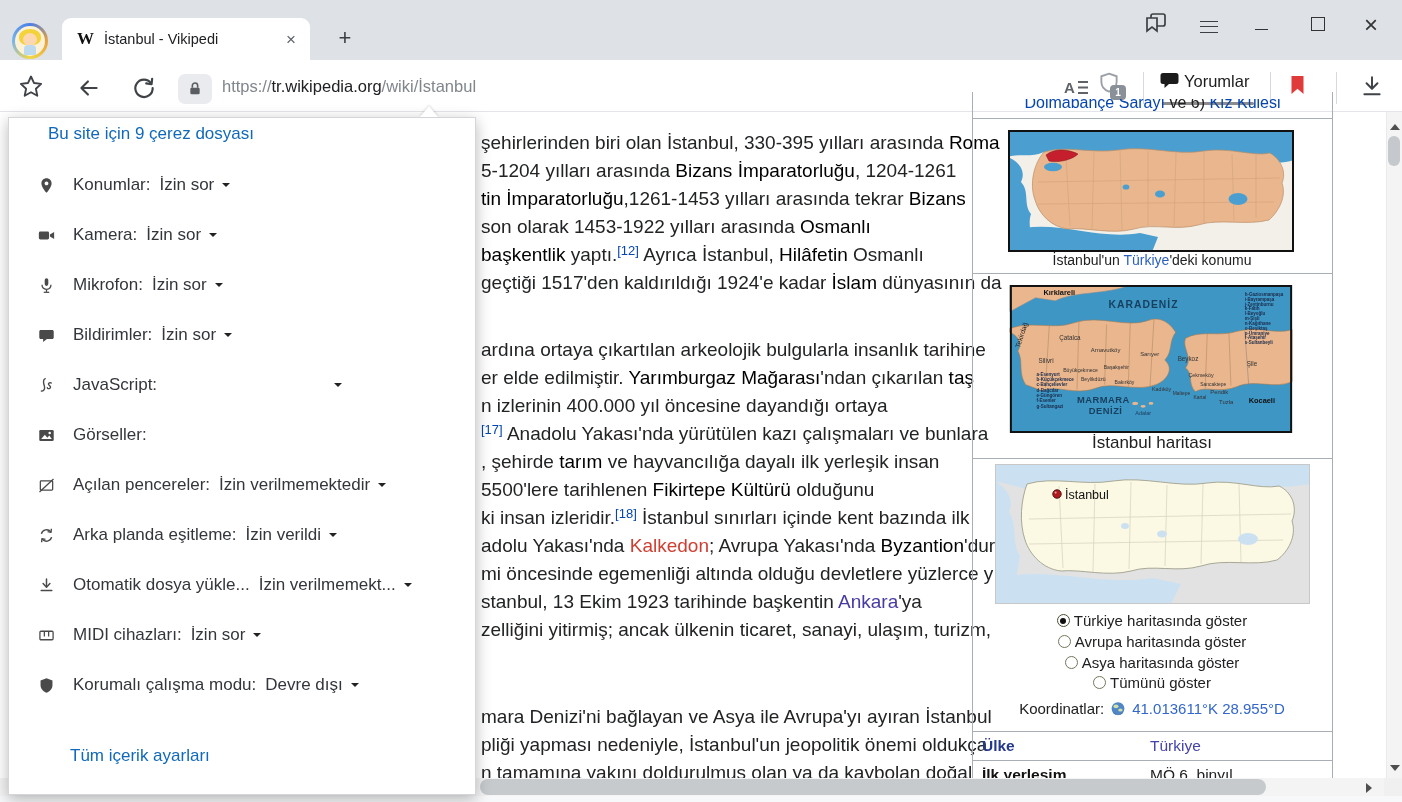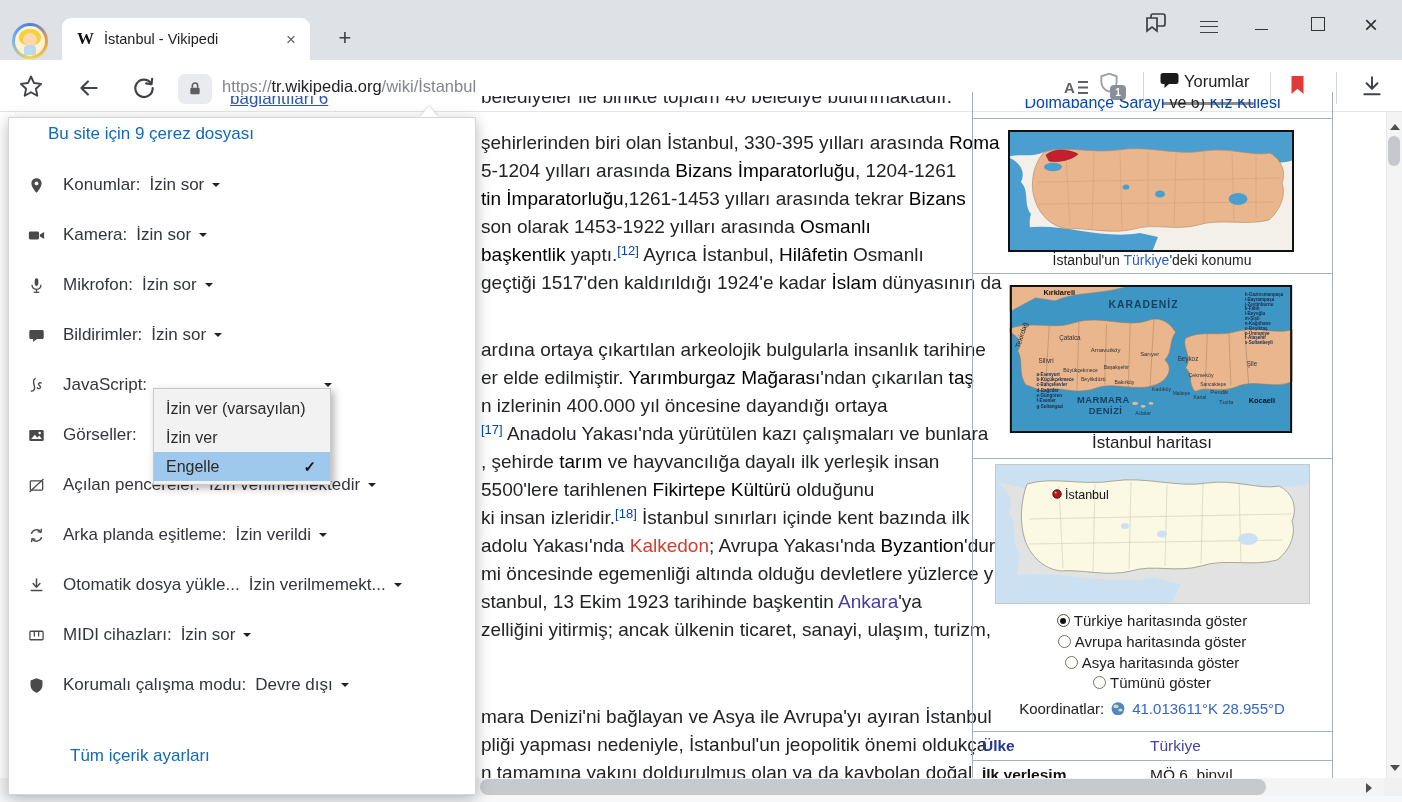--- a/index.html
+++ b/index.html
@@ -59,21 +59,21 @@
   .rdot.on::after{content:"";position:absolute;left:2.5px;top:2.5px;width:6px;height:6px;border-radius:50%;background:#111;}
   #coords{left:972px;width:360px;display:flex;align-items:center;justify-content:center;gap:6px;font-size:15px;color:#202122;}
   #coords .lk{color:#3366cc;}
   .tbl-lbl{left:982px;font-size:15.5px;font-weight:bold;}
   .tbl-val{left:1150px;font-size:15.5px;}
   
   #panel{left:8px;top:117px;width:468px;height:678px;background:#fff;border:1px solid #d4d6da;box-sizing:border-box;box-shadow:0 4px 14px rgba(0,0,0,.28);z-index:50;}
   #panel-caret{left:420px;top:106px;width:0;height:0;border-left:9px solid transparent;border-right:9px solid transparent;border-bottom:11px solid #fff;z-index:51;filter:drop-shadow(0 -1px 1px rgba(0,0,0,.15));}
   #perm-header{position:absolute;left:38px;top:124px;display:flex;align-items:center;gap:10px;z-index:52;}
   #perm-header .lk{font-size:17px;color:#1169bb;}
-  .perm-row{position:absolute;left:28px;height:24px;display:flex;align-items:center;z-index:52;}
+  .perm-row{position:absolute;left:38px;height:24px;display:flex;align-items:center;z-index:52;}
   .perm-row .pi{width:20px;height:20px;margin-right:15px;display:flex;align-items:center;}
   .perm-row .pi svg{width:17px;height:17px;}
   .plab{font-size:17px;color:#33363b;margin-right:9px;}
   .pval{font-size:17px;color:#33363b;}
   .caret{width:0;height:0;border:4.5px solid transparent;border-top-color:#222;margin-left:8px;transform:translateY(2px);}
   #perm-footer{position:absolute;left:70px;top:746px;font-size:17px;color:#1169bb;z-index:52;}
   #js-dropdown{position:absolute;left:153px;top:388px;width:178px;background:#f2f2f2;border:1px solid #c9c9c9;box-shadow:3px 3px 8px rgba(0,0,0,.3);z-index:60;padding:5px 0 3px 0;box-sizing:border-box;}
   .dd-item{height:29px;line-height:29px;font-size:16px;color:#2b2b2b;padding:0 12px;position:relative;}
   .dd-item.sel{background:#9fc9ec;}
   .dd-check{position:absolute;right:14px;top:0;font-weight:bold;font-size:15px;color:#111;}
@@ -179,24 +179,20 @@
   <div id="download-btn" class="abs">
     <svg width="24" height="24" viewBox="0 0 22 22" fill="none" stroke="#3f4347" stroke-width="1.8" stroke-linecap="round" stroke-linejoin="round">
       <path d="M11,3 v10"></path>
         <path d="M6,8.5 l5,5 5,-5"></path>
         <path d="M4,18.5 h14"></path>
     </svg>
   </div>
 
   <div id="content" class="abs"></div>
 
-  <div class="abs clipstrip" style="left:0;top:96px;width:965px;height:18px;">
-    <span class="abs" style="left:230px;top:-7px;font-size:17px;color:#2b55b3;text-decoration:underline;white-space:nowrap;">bağlantıları 6</span>
-    <span class="abs" style="left:481px;top:-10px;font-size:19px;color:#24262a;white-space:nowrap;">belediyeler ile birlikte toplam 40 belediye bulunmaktadır.</span>
-  </div>
 
   <div class="para" style="top:129px">
       <div class="tline"><span>şehirlerinden biri olan İstanbul, 330-395 yılları arasında </span><span class="sl">Roma</span></div>
       <div class="tline"><span>5-1204 yılları arasında </span><span class="sl">Bizans İmparatorluğu</span><span>, 1204-1261</span></div>
       <div class="tline"><span class="sl">tin İmparatorluğu</span><span>,1261-1453 yılları arasında tekrar </span><span class="sl">Bizans</span></div>
       <div class="tline"><span>son olarak 1453-1922 yılları arasında </span><span class="sl">Osmanlı</span></div>
       <div class="tline"><span class="sl">başkentlik</span><span> yaptı.</span><span class="ss">[12]</span><span> Ayrıca İstanbul, </span><span class="sl">Hilâfetin</span><span> Osmanlı</span></div>
       <div class="tline"><span>geçtiği 1517'den kaldırıldığı 1924'e kadar </span><span class="sl">İslam</span><span> dünyasının da</span></div>
     </div>
   <div class="para" style="top:336px">
@@ -537,20 +533,15 @@
         <span class="pi">
           <svg viewBox="0 0 16 16">
             <path fill="#4a4a4a" d="M8,1.2 L13.6,3.2 V7.8 C13.6,11.2 11.2,13.6 8,14.8 C4.8,13.6 2.4,11.2 2.4,7.8 V3.2 Z"></path>
           </svg>
         </span>
         <span class="plab">Korumalı çalışma modu:</span>
         <span class="pval">Devre dışı</span>
         <span class="caret"></span>
       </div>
     </div>
-  <div id="js-dropdown">
-      <div class="dd-item"><span>İzin ver (varsayılan)</span></div>
-      <div class="dd-item"><span>İzin ver</span></div>
-      <div class="dd-item sel"><span>Engelle</span><span class="dd-check">✓</span></div>
-    </div>
   <div id="perm-footer">Tüm içerik ayarları</div>
 
 </div>
 
 </body></html>

